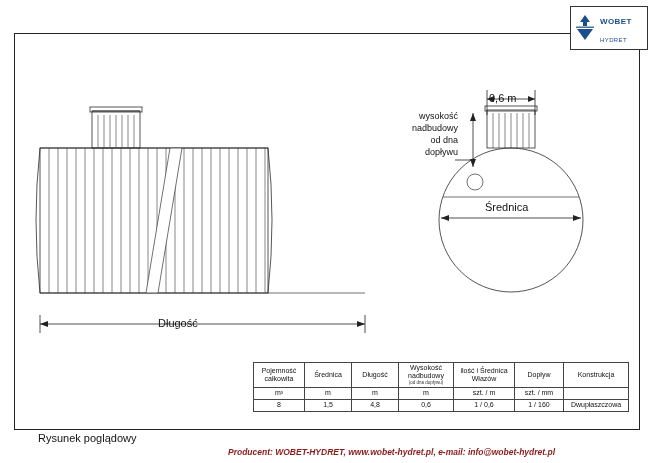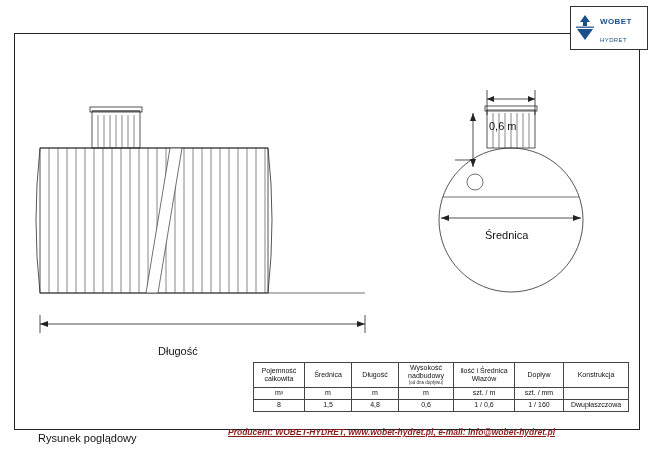--- a/index.html
+++ b/index.html
@@ -43,21 +43,21 @@
   }
   .logo-mark { width: 22px; height: 30px; flex: 0 0 auto; }
   .logo-text { line-height: 1.15; }
   .logo-name {
     font-size: 8px; font-weight: bold; letter-spacing: .4px; color: #1b4f8a;
   }
   .logo-sub {
     font-size: 6px; letter-spacing: .4px; color: #1b4f8a;
   }
   
-  .lbl { position: absolute; font-size: 10px; color: #111; white-space: nowrap; margin-top: 28px; }
+  .lbl { position: absolute; font-size: 10px; color: #111; white-space: nowrap; }
   
   .spec-table {
     position: absolute;
     left: 253px; top: 362px;
     border-collapse: collapse;
     font-size: 7px;
     color: #111;
   }
   .spec-table th, .spec-table td {
     border: 1px solid #444;
@@ -71,27 +71,26 @@
   .spec-table th .sub { font-size: 4.5px; display: block; color: #333; }
   
   .footer-left {
     position: absolute;
     left: 38px; top: 432px;
     font-size: 11px;
     color: #111;
   }
   .footer-right {
     position: absolute;
-    left: 228px; top: 427px;
+    left: 228px; top: 447px;
     font-size: 8.5px;
     font-weight: bold;
     font-style: italic;
     color: #8a1a1a;
     white-space: nowrap;
-    text-decoration: underline;
   }
   svg { display: block; }
   .dimline { stroke: #222; stroke-width: .8; fill: none; }
   .thin { stroke: #333; stroke-width: .7; fill: none; }
   .tankline { stroke: #2b2b2b; stroke-width: .8; fill: none; }
   .corr { stroke: #555; stroke-width: .7; }
 </style>
 </head>
 <body>
 
@@ -179,20 +178,26 @@
       <line x1="18" y1="229" x2="343" y2="229"></line>
       <path d="M18 229 L26 226 L26 232 Z" fill="#222" stroke="none"></path>
       <path d="M343 229 L335 226 L335 232 Z" fill="#222" stroke="none"></path>
     </g>
 
     <line x1="246" y1="198" x2="343" y2="198" class="thin" stroke-dasharray="0"></line>
   </svg>
 
   <div class="lbl" style="left:158px; top:317px; font-size:11px;">Długość</div>
 
+  <div style="position:absolute; left:388px; top:110px; width:70px; text-align:right; font-size:9px; line-height:12px; color:#111;">
+    <div>wysokość</div>
+    <div>nadbudowy</div>
+    <div>od dna</div>
+    <div>dopływu</div>
+  </div>
 
   <svg width="40" height="70" style="position:absolute; left:455px; top:105px;">
     <path d="M0 55 L18 55" class="dimline"></path>
     <path d="M18 8 L18 62" class="dimline"></path>
     <path d="M18 8 L15 16 L21 16 Z" fill="#222" stroke="none"></path>
     <path d="M18 62 L15 54 L21 54 Z" fill="#222" stroke="none"></path>
   </svg>
 
   <svg width="185" height="265" style="position:absolute; left:435px; top:85px;">
 

